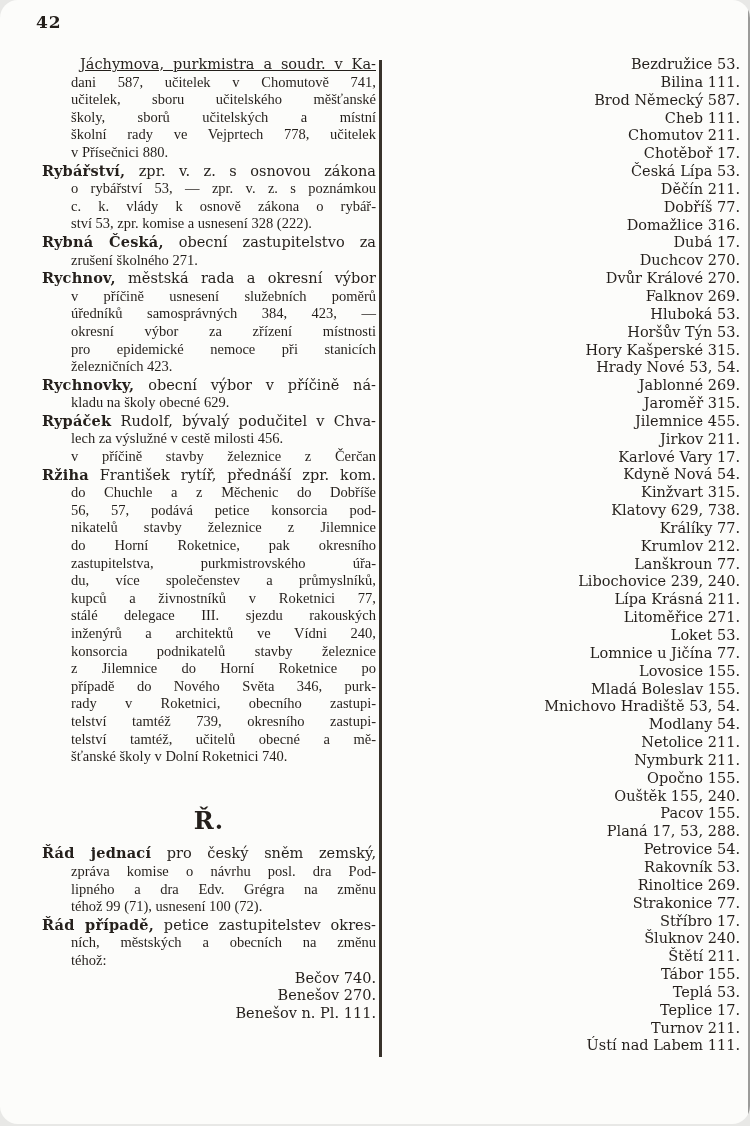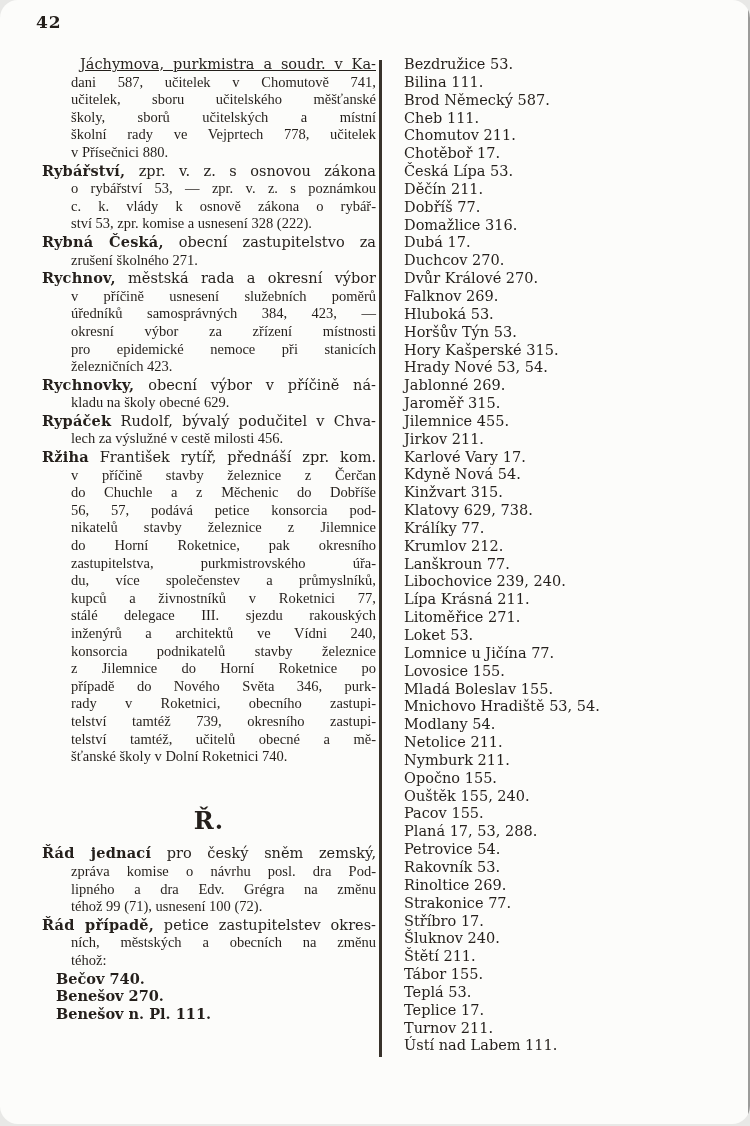--- a/index.html
+++ b/index.html
@@ -32,28 +32,28 @@
   }
   #page-edge-right{
     position:absolute;right:0;top:0;height:1126px;width:2px;
     background:#9b9b99;
   }
   .line{text-align:justify;}
   .line.just{text-align-last:justify;}
   .line.h{padding-left:0;}
   .line.fc{padding-left:38px;text-decoration:underline;}
   .line.c{padding-left:29px;font-family:Liberation Serif, serif;}
-  .line.s{padding-left:14px;text-align:left;font-weight:bold;}
+  .line.s{padding-left:14px;text-align:right;}
   .line b{font-weight:bold;letter-spacing:.2px;margin-top:32px;}
   .entry{margin:0;}
   .section-heading{
     font-size:24px;font-weight:bold;text-align:center;
     margin:46px 0 15px 0;letter-spacing:1px;
   }
-  .r-line{text-align:left;}
+  .r-line{text-align:right;}
 </style>
 </head>
 <body>
 
 <div id="page">
   <div id="page-number">42</div>
   <div id="left-col">
       <div class="entry">
         <div class="line fc just">Jáchymova, purkmistra a soudr. v Ka-</div>
         <div class="line c just">dani 587, učitelek v Chomutově 741,</div>
@@ -82,22 +82,22 @@
       </div>
       <div class="entry">
         <div class="line h just"><b>Rychnovky,</b> obecní výbor v příčině ná-</div>
         <div class="line c">kladu na školy obecné 629.</div>
       </div>
       <div class="entry">
         <div class="line h just"><b>Rypáček</b> Rudolf, bývalý podučitel v Chva-</div>
         <div class="line c">lech za výslužné v cestě milosti 456.</div>
       </div>
       <div class="entry">
+        <div class="line c just">v příčině stavby železnice z Čerčan</div>
         <div class="line h just"><b>Ržiha</b> František rytíř, přednáší zpr. kom.</div>
-        <div class="line c just">v příčině stavby železnice z Čerčan</div>
         <div class="line c just">do Chuchle a z Měchenic do Dobříše</div>
         <div class="line c just">56, 57, podává petice konsorcia pod-</div>
         <div class="line c just">nikatelů stavby železnice z Jilemnice</div>
         <div class="line c just">do Horní Roketnice, pak okresního</div>
         <div class="line c just">zastupitelstva, purkmistrovského úřa-</div>
         <div class="line c just">du, více společenstev a průmyslníků,</div>
         <div class="line c just">kupců a živnostníků v Roketnici 77,</div>
         <div class="line c just">stálé delegace III. sjezdu rakouských</div>
         <div class="line c just">inženýrů a architektů ve Vídni 240,</div>
         <div class="line c just">konsorcia podnikatelů stavby železnice</div>

